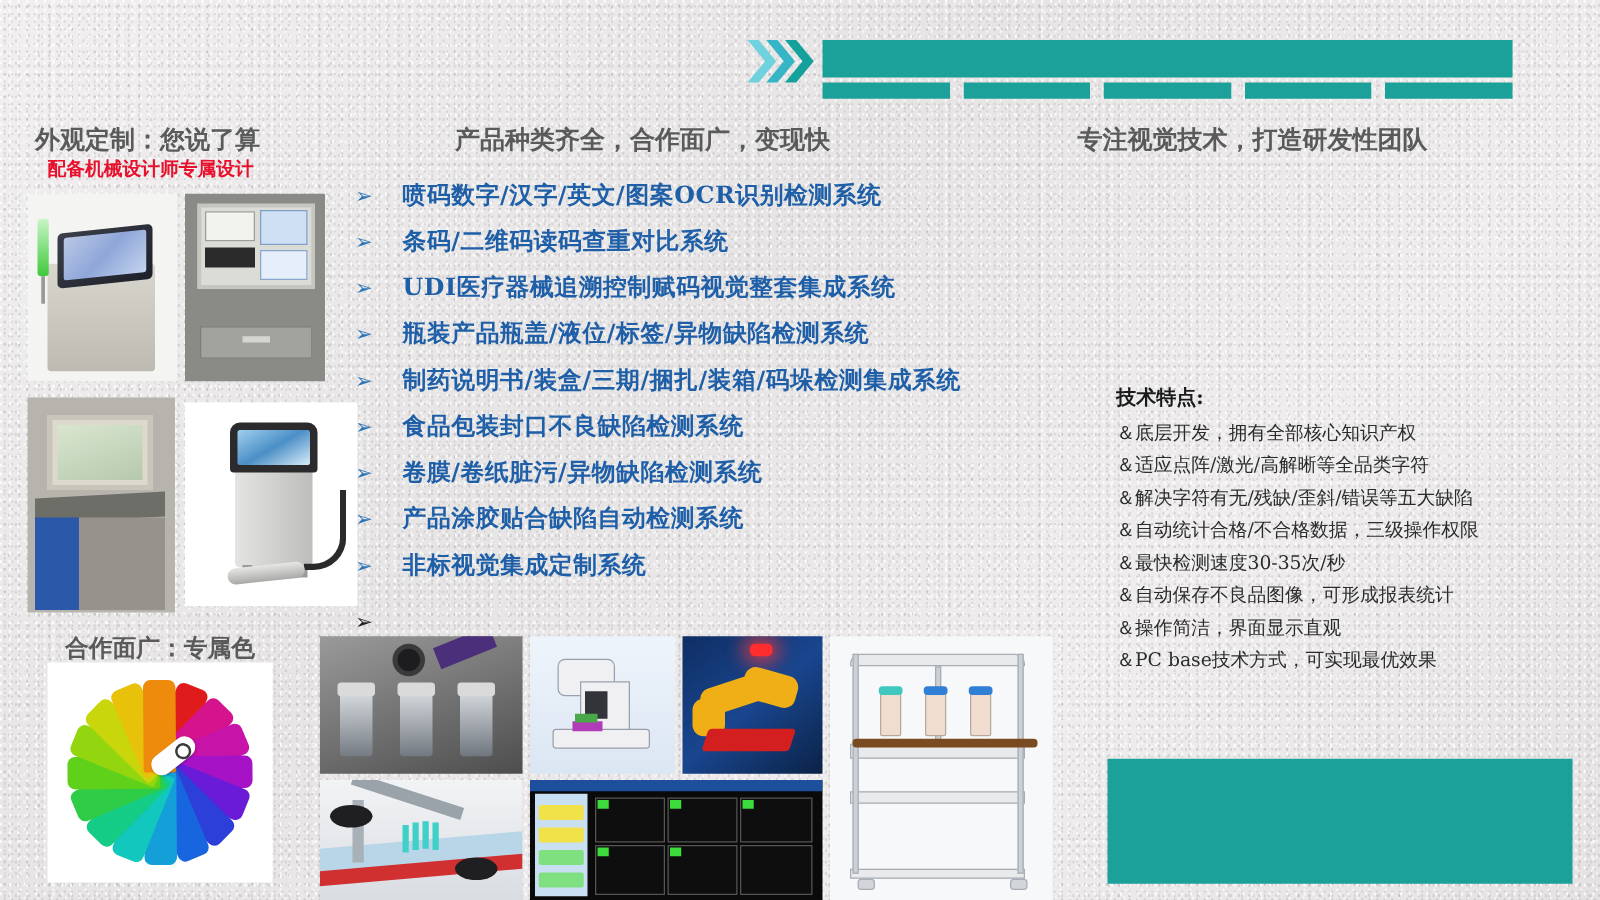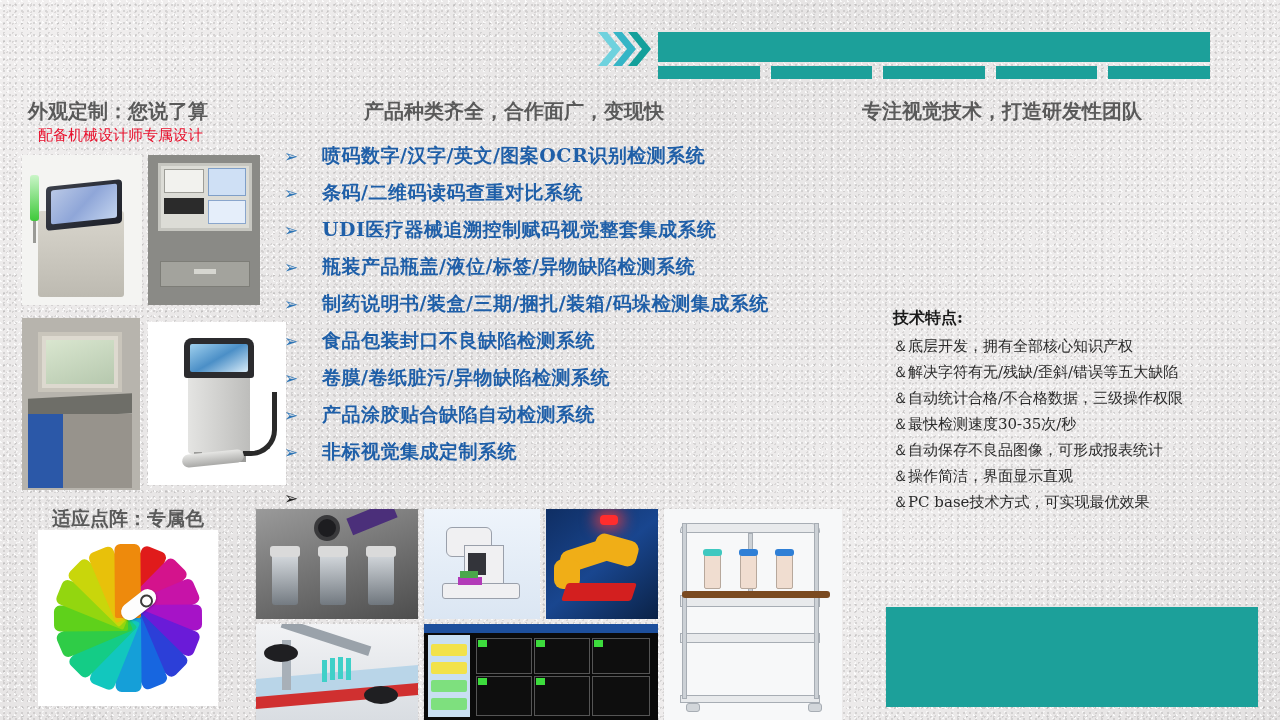--- a/index.html
+++ b/index.html
@@ -72,21 +72,21 @@
     white-space: nowrap;
   }
   #hd-appearance { left: 28px; top: 98px; }
   #hd-variety    { left: 364px; top: 98px; }
   #hd-vision     { left: 862px; top: 98px; }
 
   .hd-red {
     position: absolute;
     left: 38px; top: 126px;
     font-size: 15px;
-    font-weight: normal;
+    font-weight: bold;
     color: #e8112d;
     white-space: nowrap;
   }
 
   .hd-color-custom {
     position: absolute;
     left: 52px; top: 506px;
     font-size: 19px;
     font-weight: bold;
     color: #5a5a5a;
@@ -273,21 +273,21 @@
     <span class="banner-seg"></span>
     <span class="banner-seg"></span>
     <span class="banner-seg"></span>
     <span class="banner-seg"></span>
   </div>
 
   <div class="hd" id="hd-appearance">外观定制：您说了算</div>
   <div class="hd-red">配备机械设计师专属设计</div>
   <div class="hd" id="hd-variety">产品种类齐全，合作面广，变现快</div>
   <div class="hd" id="hd-vision">专注视觉技术，打造研发性团队</div>
-  <div class="hd-color-custom">适应点阵：专属色</div>
+  <div class="hd-color-custom">合作面广：专属色</div>
 
   <div class="bullet-list">
     <div class="bullet-row">
       <span class="bullet-mark">➢</span>
       <span class="bullet-text">喷码数字/汉字/英文/图案OCR识别检测系统</span>
     </div>
     <div class="bullet-row">
       <span class="bullet-mark">➢</span>
       <span class="bullet-text">条码/二维码读码查重对比系统</span>
     </div>
@@ -320,20 +320,21 @@
       <span class="bullet-text">非标视觉集成定制系统</span>
     </div>
     <div class="bullet-row final">
       <span class="bullet-mark">➢</span>
     </div>
   </div>
 
   <div class="tech-block">
     <div class="tech-title">技术特点:</div>
     <div class="tech-line">＆底层开发，拥有全部核心知识产权</div>
+    <div class="tech-line">＆适应点阵/激光/高解晰等全品类字符</div>
     <div class="tech-line">＆解决字符有无/残缺/歪斜/错误等五大缺陷</div>
     <div class="tech-line">＆自动统计合格/不合格数据，三级操作权限</div>
     <div class="tech-line">＆最快检测速度30-35次/秒</div>
     <div class="tech-line">＆自动保存不良品图像，可形成报表统计</div>
     <div class="tech-line">＆操作简洁，界面显示直观</div>
     <div class="tech-line">＆PC base技术方式，可实现最优效果</div>
   </div>
 
   <div class="teal-box"></div>
 

